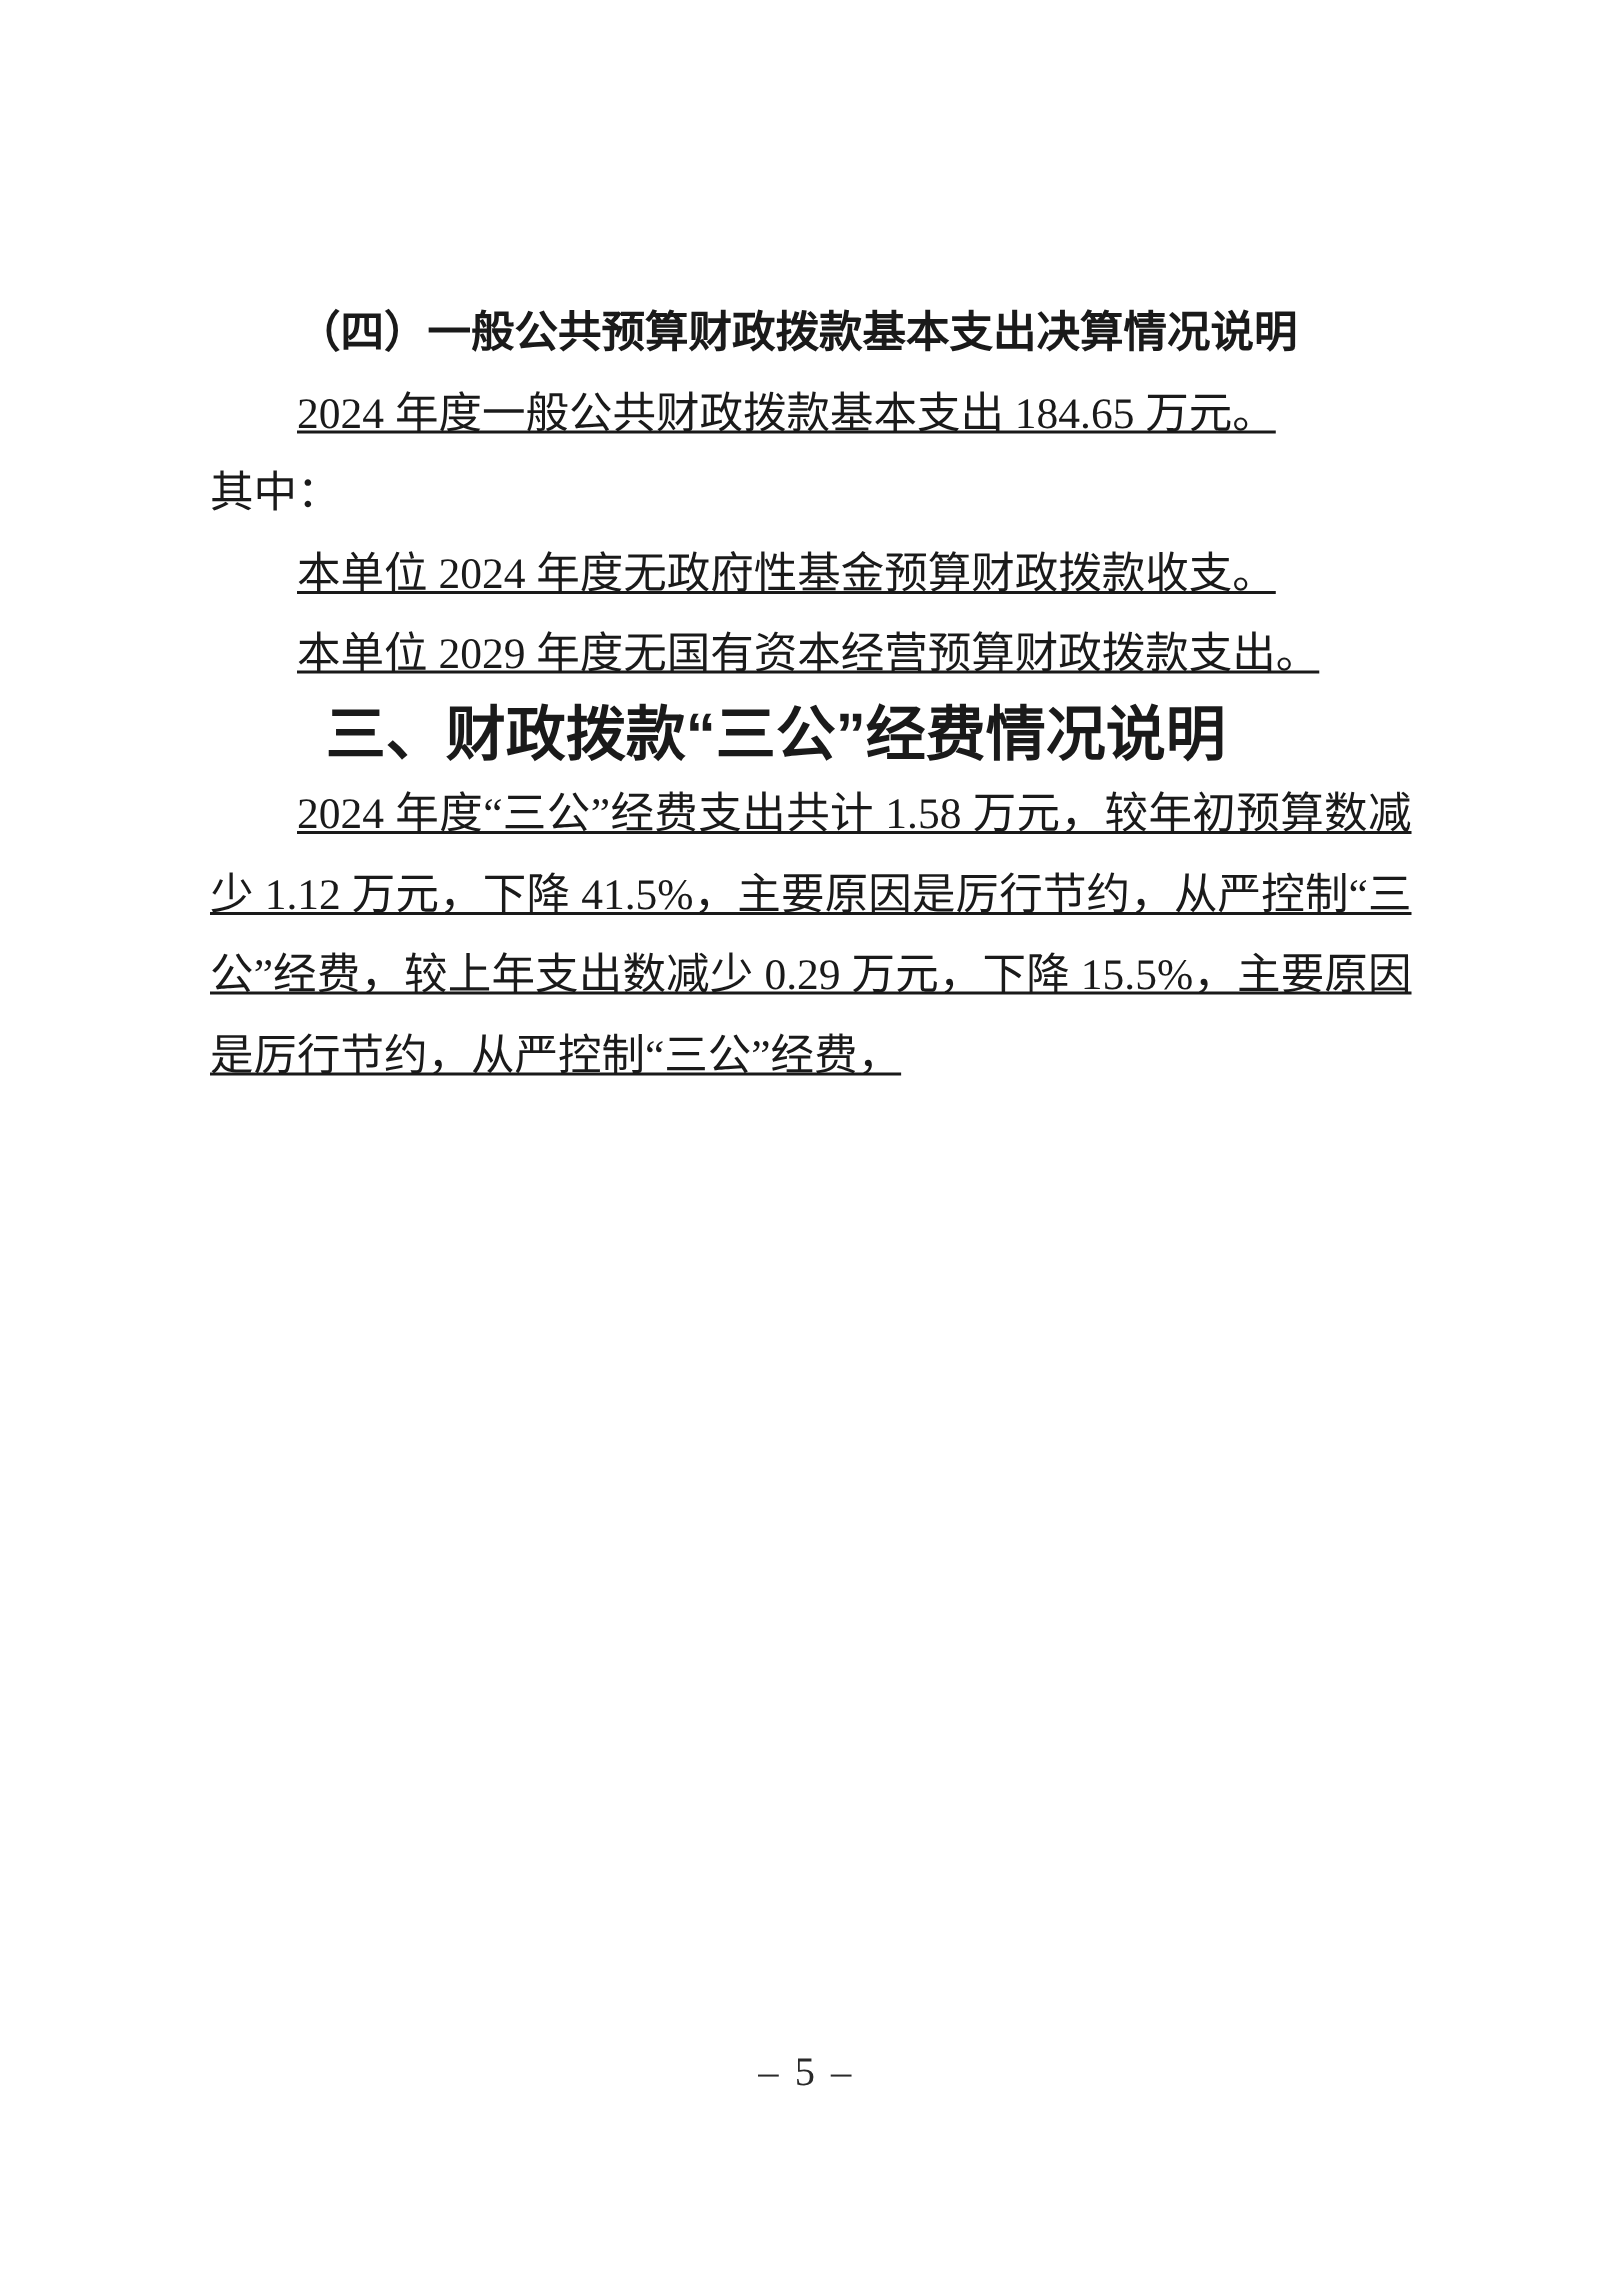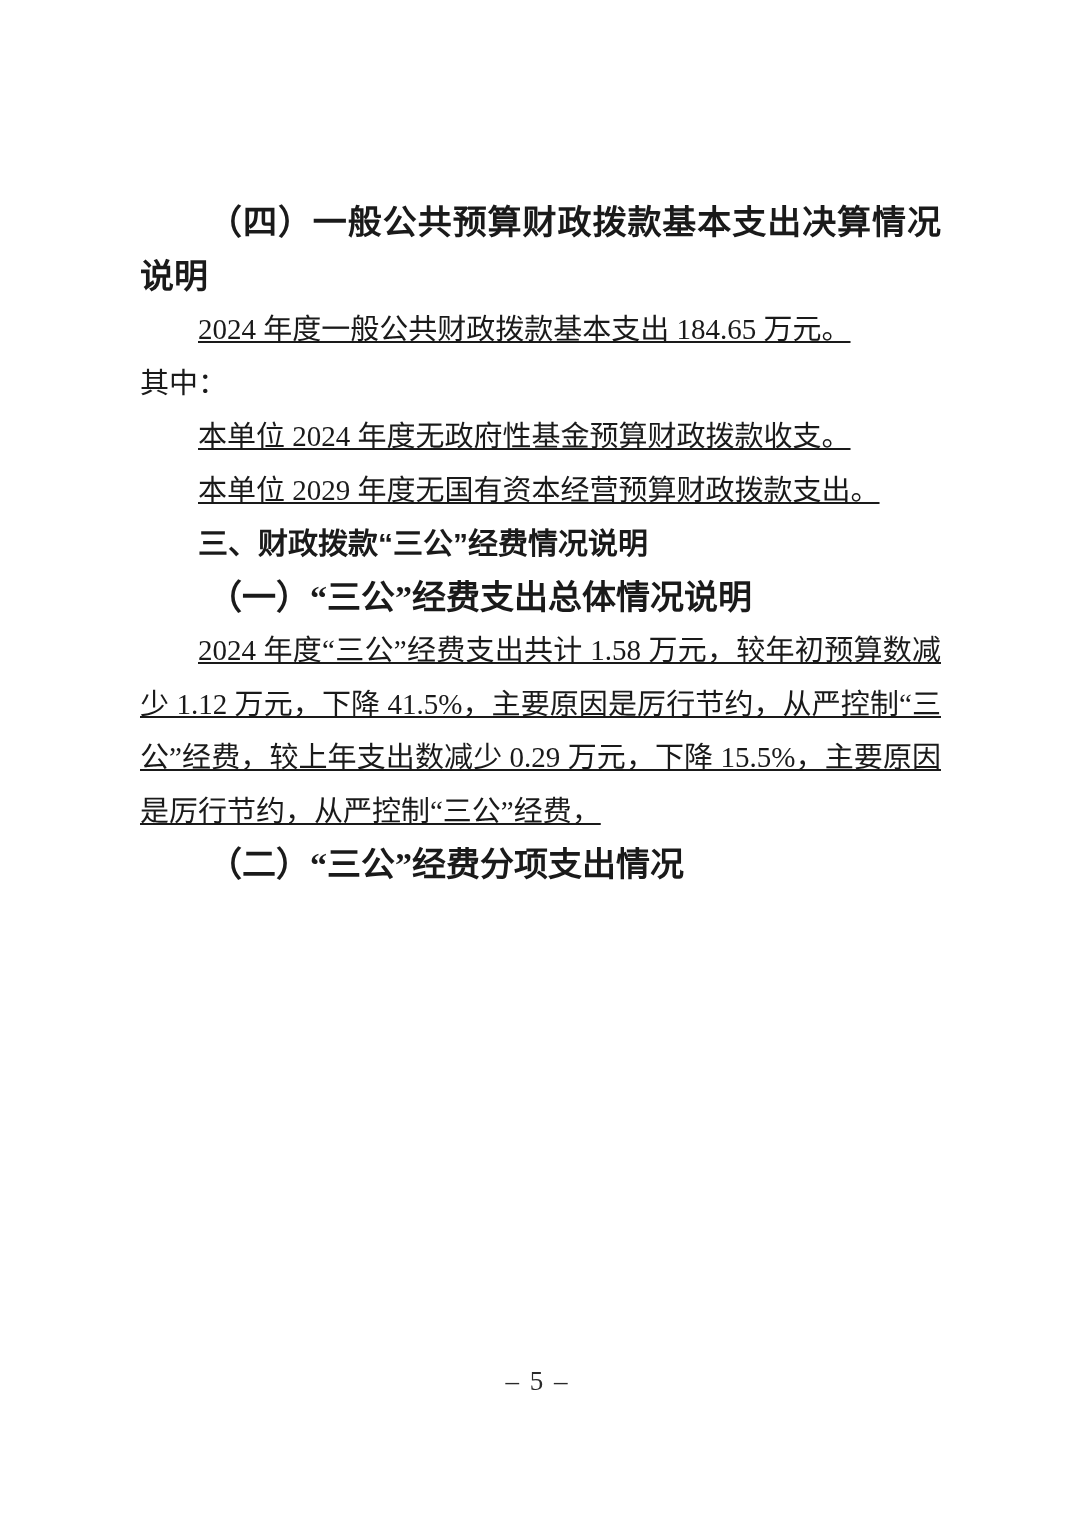--- a/index.html
+++ b/index.html
@@ -23,28 +23,28 @@
     font-size: 29px;
     line-height: 53.5px;
     text-align: justify;
     color: #1a1a1a;
   }
   .para { text-indent: 2em; text-decoration: underline; }
   .para-flush { text-indent: 0; }
   .h-serif {
     font-family: "Liberation Serif", "DejaVu Serif", serif;
     font-weight: bold;
-    font-size: 34px;
+    font-size: 29px;
     line-height: 53.5px;
     text-indent: 2em;
   }
   .h-sans {
     font-family: "Liberation Sans", "DejaVu Sans", sans-serif;
     font-weight: bold;
-    font-size: 30px;
+    font-size: 40px;
     line-height: 53.5px;
     text-indent: 1.93em;
   }
   .footer {
     position: absolute;
     left: 0; top: 1366px;
     width: 1075px;
     text-align: center;
     font-family: "Liberation Serif", "DejaVu Serif", serif;
     font-size: 27px;
@@ -56,21 +56,19 @@
 <body>
 
 <div class="page">
   <main class="content">
     <h3 class="h-serif">（四）一般公共预算财政拨款基本支出决算情况说明</h3>
     <p class="para">2024 年度一般公共财政拨款基本支出 184.65 万元。</p>
     <p class="para-flush">其中：</p>
     <p class="para">本单位 2024 年度无政府性基金预算财政拨款收支。</p>
     <p class="para">本单位 2029 年度无国有资本经营预算财政拨款支出。</p>
     <h2 class="h-sans">三、财政拨款“三公”经费情况说明</h2>
-    <h3 class="h-serif">（一）“三公”经费支出总体情况说明</h3>
     <p class="para">2024 年度“三公”经费支出共计 1.58 万元，较年初预算数减少 1.12 万元，下降 41.5%，主要原因是厉行节约，从严控制“三公”经费，较上年支出数减少 0.29 万元，下降 15.5%，主要原因是厉行节约，从严控制“三公”经费，</p>
-    <h3 class="h-serif">（二）“三公”经费分项支出情况</h3>
   </main>
 
   <footer class="footer">
     <span>– 5 –</span>
   </footer>
 </div>
 
 </body></html>

